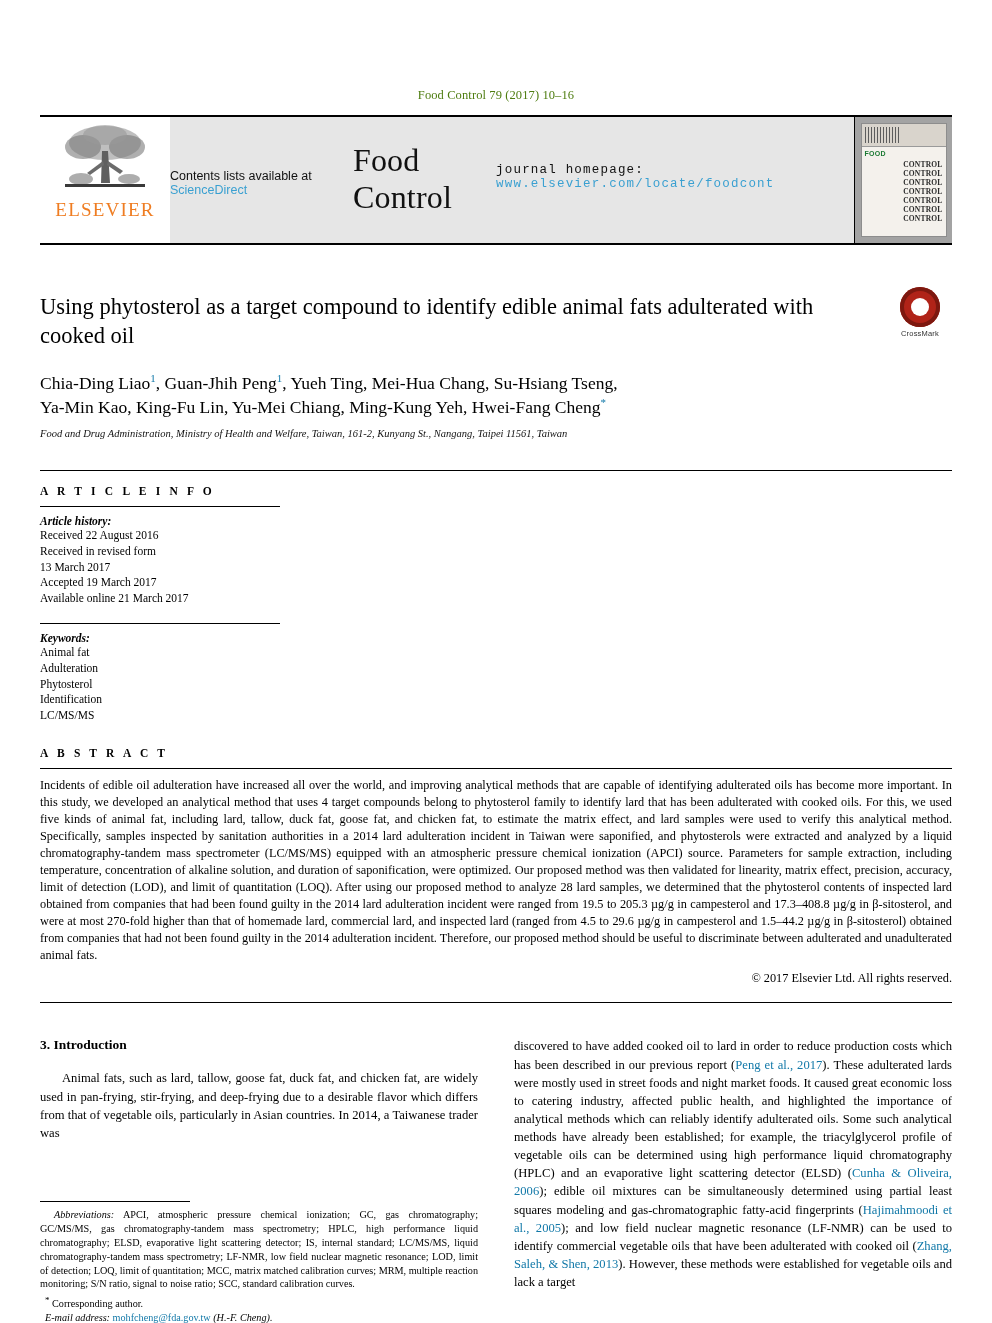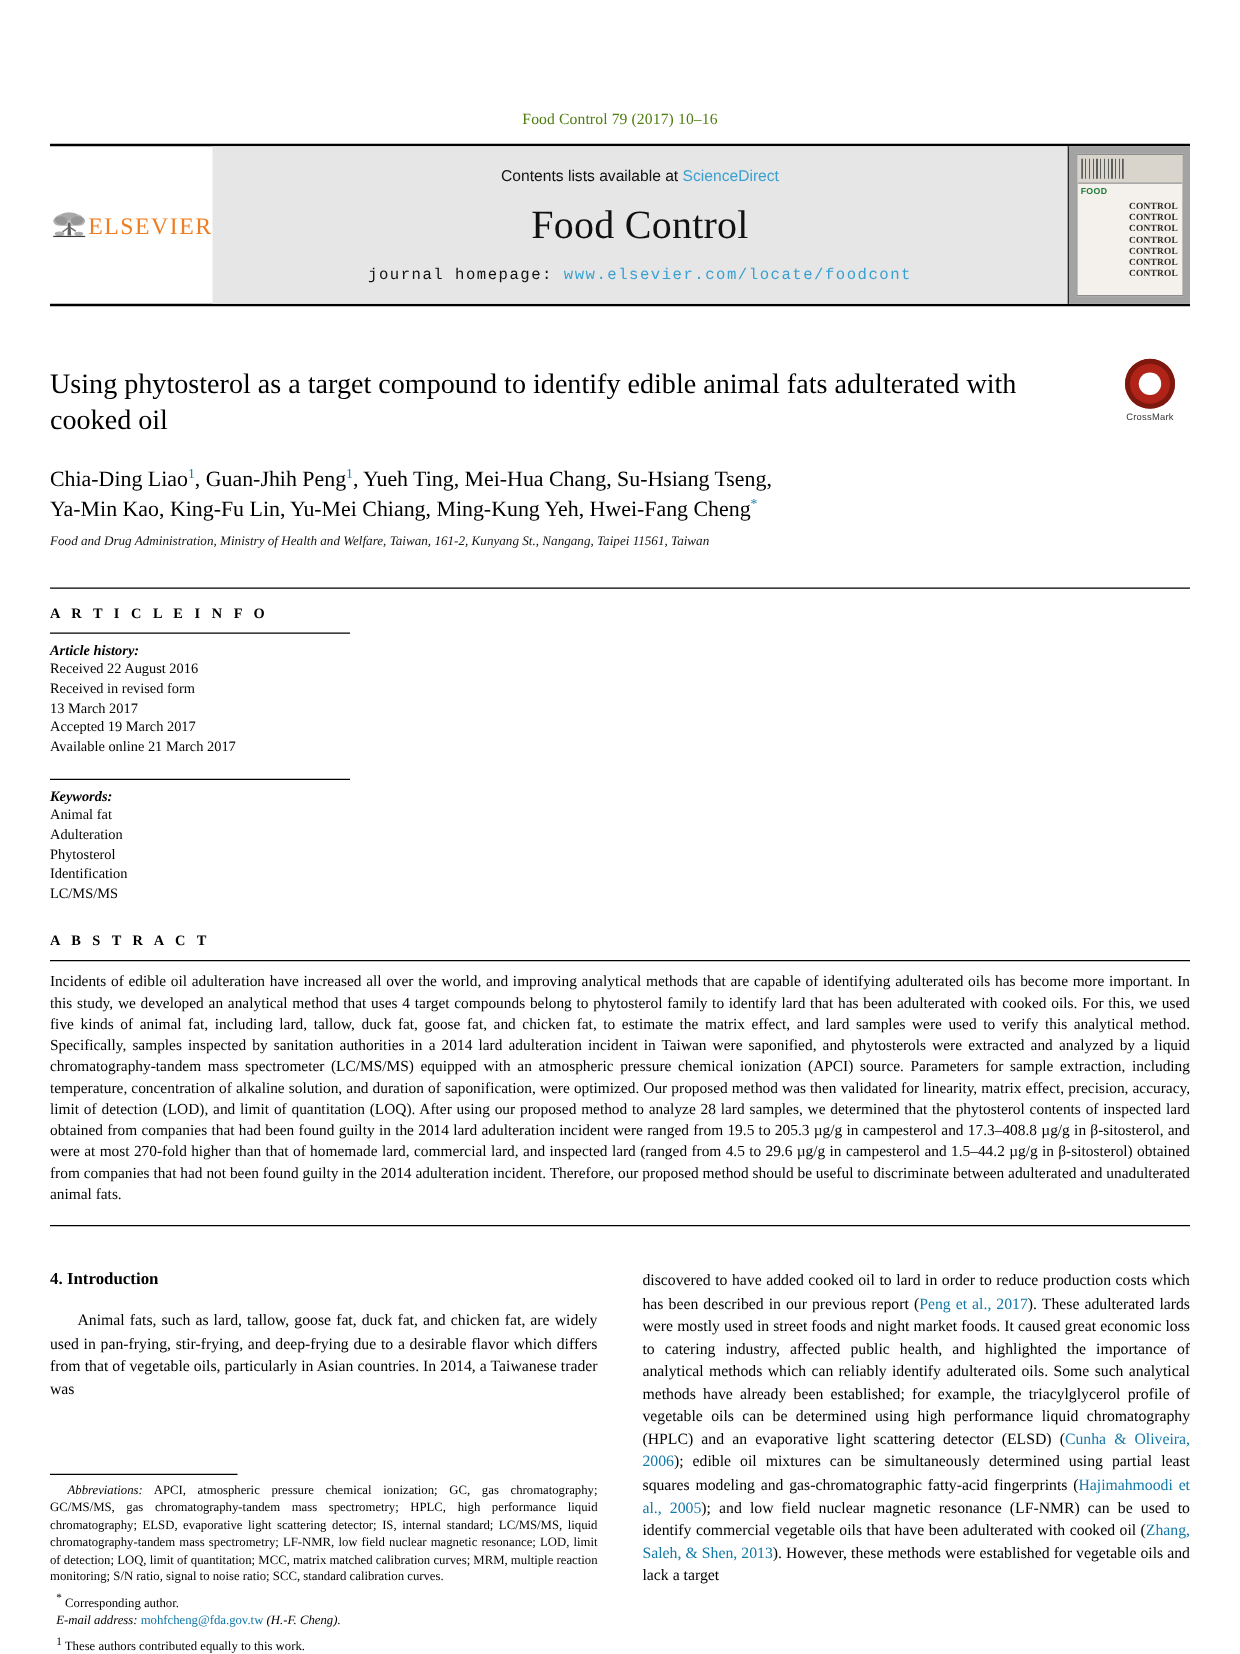--- a/index.html
+++ b/index.html
@@ -39,39 +39,39 @@
     border-top: 2.6px solid #000;
     border-bottom: 2.6px solid #000;
     height: 126px;
     display: flex;
     align-items: stretch;
   }
   .masthead-logo {
     width: 130px;
     flex: 0 0 130px;
     display: flex;
-    flex-direction: row;
+    flex-direction: column;
     align-items: center;
     padding: 4px 0 2px;
     box-sizing: border-box;
   }
   .tree-svg { display:block; }
   .elsevier-word {
     font-family: "Liberation Serif", serif;
     font-size: 19px;
     letter-spacing: 1.2px;
     color: #ef7d22;
     line-height: 1;
     margin-top: 1px;
   }
   .masthead-center {
     flex: 1 1 auto;
     background: #e6e6e6;
     display: flex;
-    flex-direction: column;
+    flex-direction: row;
     align-items: center;
     justify-content: center;
     position: relative;
   }
   .contents-line {
     font-family: "Liberation Sans", sans-serif;
     font-size: 12.5px;
     color: #111;
     margin-top: 6px;
   }
@@ -412,27 +412,28 @@
       <div class="info-line">Adulteration</div>
       <div class="info-line">Phytosterol</div>
       <div class="info-line">Identification</div>
       <div class="info-line">LC/MS/MS</div>
     </div>
 
     <div class="col-abs">
       <div class="sec-head">A B S T R A C T</div>
       <div class="rule"></div>
       <div class="abstract-text">Incidents of edible oil adulteration have increased all over the world, and improving analytical methods that are capable of identifying adulterated oils has become more important. In this study, we developed an analytical method that uses 4 target compounds belong to phytosterol family to identify lard that has been adulterated with cooked oils. For this, we used five kinds of animal fat, including lard, tallow, duck fat, goose fat, and chicken fat, to estimate the matrix effect, and lard samples were used to verify this analytical method. Specifically, samples inspected by sanitation authorities in a 2014 lard adulteration incident in Taiwan were saponified, and phytosterols were extracted and analyzed by a liquid chromatography-tandem mass spectrometer (LC/MS/MS) equipped with an atmospheric pressure chemical ionization (APCI) source. Parameters for sample extraction, including temperature, concentration of alkaline solution, and duration of saponification, were optimized. Our proposed method was then validated for linearity, matrix effect, precision, accuracy, limit of detection (LOD), and limit of quantitation (LOQ). After using our proposed method to analyze 28 lard samples, we determined that the phytosterol contents of inspected lard obtained from companies that had been found guilty in the 2014 lard adulteration incident were ranged from 19.5 to 205.3 µg/g in campesterol and 17.3–408.8 µg/g in β-sitosterol, and were at most 270-fold higher than that of homemade lard, commercial lard, and inspected lard (ranged from 4.5 to 29.6 µg/g in campesterol and 1.5–44.2 µg/g in β-sitosterol) obtained from companies that had not been found guilty in the 2014 adulteration incident. Therefore, our proposed method should be useful to discriminate between adulterated and unadulterated animal fats.</div>
+      <div class="copyright">© 2017 Elsevier Ltd. All rights reserved.</div>
     </div>
   </div>
 
   <div class="body-cols">
 
     <div class="body-col">
-      <h2 class="body-head">4. Introduction</h2>
+      <h2 class="body-head">3. Introduction</h2>
       <p class="body-p">Animal fats, such as lard, tallow, goose fat, duck fat, and chicken fat, are widely used in pan-frying, stir-frying, and deep-frying due to a desirable flavor which differs from that of vegetable oils, particularly in Asian countries. In 2014, a Taiwanese trader was</p>
 
       <div class="footnotes">
         <div class="fn-rule"></div>
         <div class="fn-abbrev">
           <i>Abbreviations:</i><span> APCI, atmospheric pressure chemical ionization; GC, gas chromatography; GC/MS/MS, gas chromatography-tandem mass spectrometry; HPLC, high performance liquid chromatography; ELSD, evaporative light scattering detector; IS, internal standard; LC/MS/MS, liquid chromatography-tandem mass spectrometry; LF-NMR, low field nuclear magnetic resonance; LOD, limit of detection; LOQ, limit of quantitation; MCC, matrix matched calibration curves; MRM, multiple reaction monitoring; S/N ratio, signal to noise ratio; SCC, standard calibration curves.</span>
         </div>
         <div class="fn-item">
           <span class="mark">*</span>
           <span>Corresponding author.</span>

